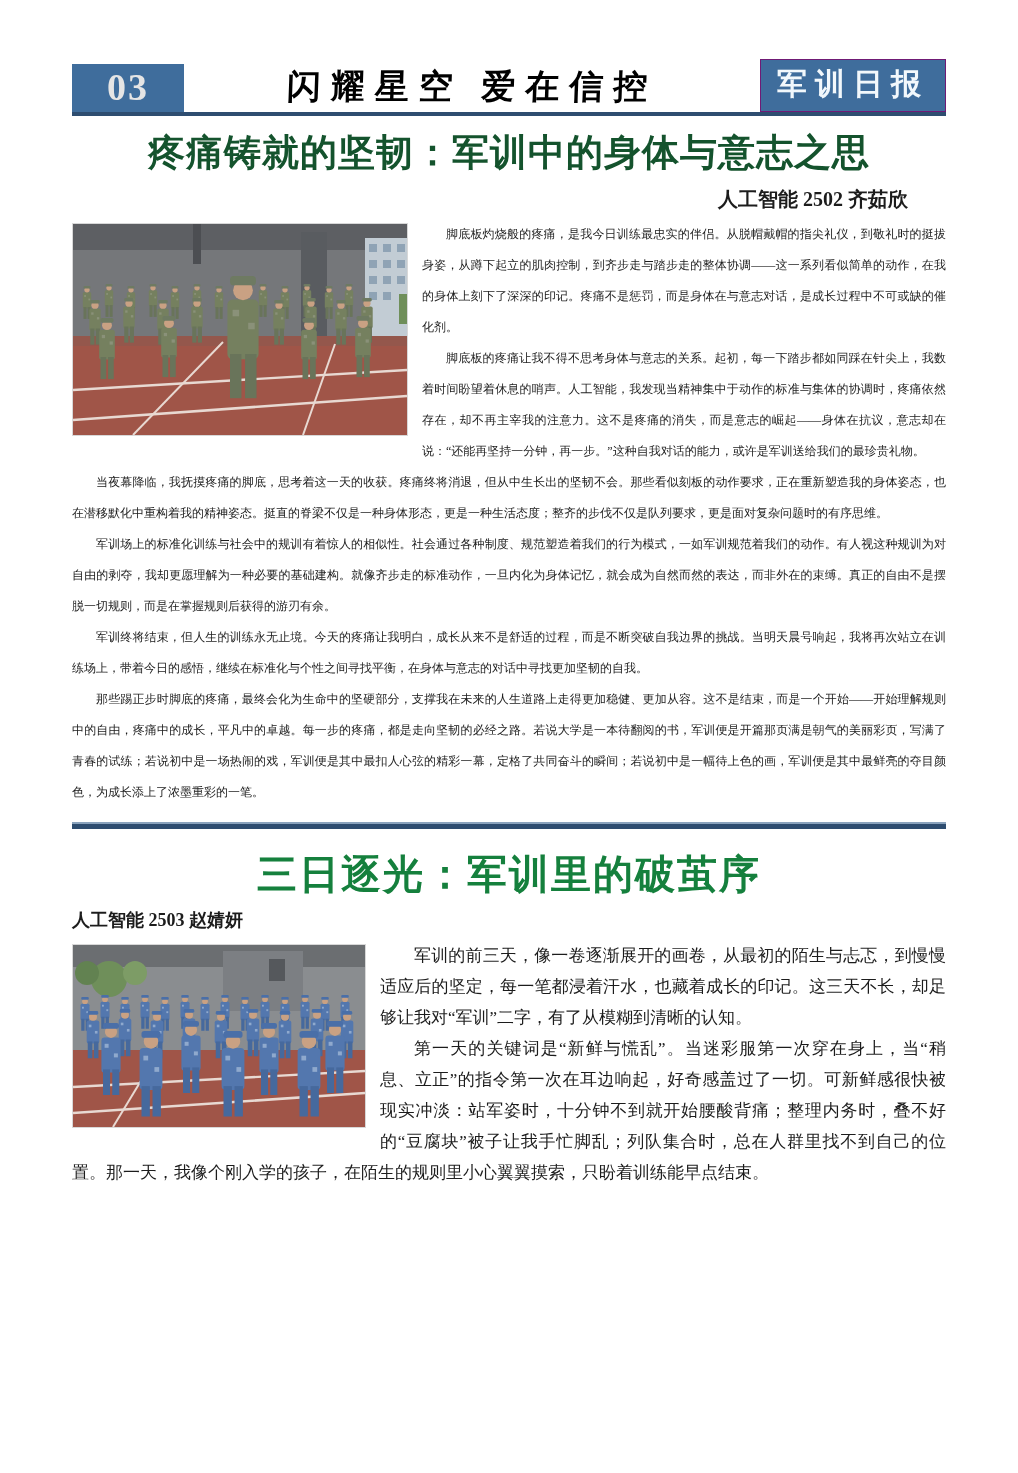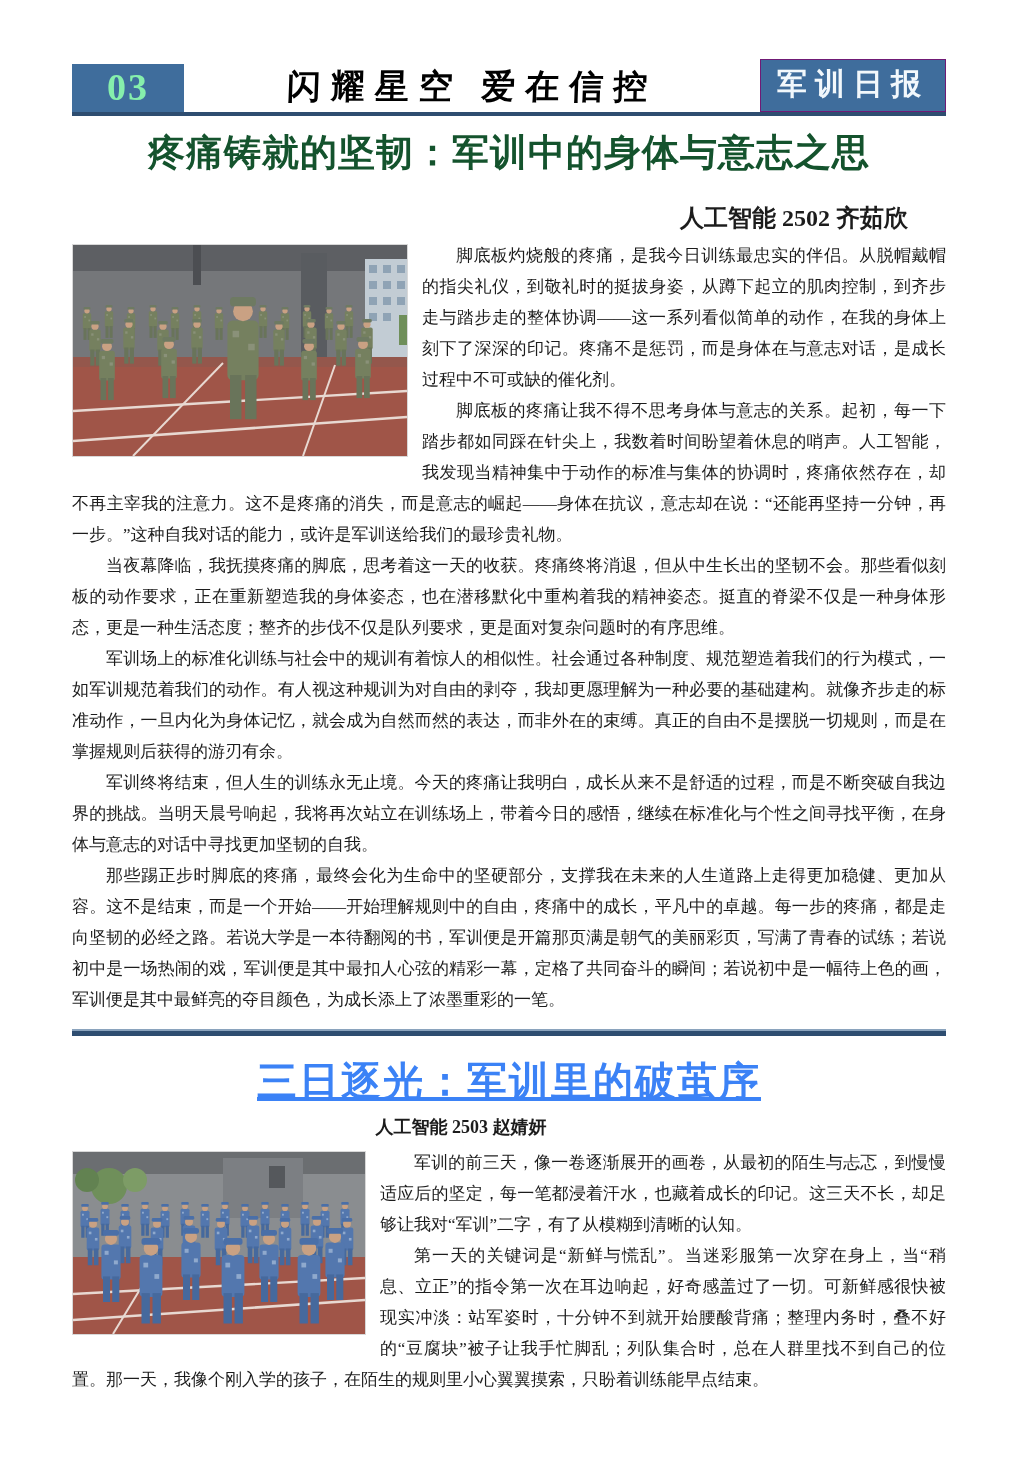--- a/index.html
+++ b/index.html
@@ -12,21 +12,21 @@
   }
   .page { padding: 64px 72px 20px 72px; width: 1018px; }
 
   
   .masthead {
     display: flex; align-items: flex-end; justify-content: space-between;
     border-bottom: 4px solid #2e4d70;
     height: 52px;
   }
   .pagenum-box {
-    background: #3f6d9c; color: #86efac;
+    background: #3f6d9c; color: #e5e5e5;
     font-size: 38px; font-weight: bold;
     width: 112px; height: 48px; line-height: 46px;
     text-align: center; letter-spacing: 2px;
   }
   .masthead-center {
     flex: 1; text-align: center;
     font-size: 34px; font-weight: 900; color: #000;
     letter-spacing: 10px; padding-bottom: 2px;
     transform: skewX(-2deg);
   }
@@ -37,45 +37,45 @@
     border: 1px solid #701a75;
   }
 
   
   .a1-title {
     margin-top: 12px;
     font-size: 37px; font-weight: bold; color: #14532d;
     text-align: center; letter-spacing: 1px; white-space: nowrap;
   }
   .byline1 {
-    text-align: right; font-size: 24px; font-weight: bold;
-    padding-right: 38px; margin-top: 24px; margin-bottom: 6px;
-  }
-  .a1-body { font-size: 17px; line-height: 31px; text-align: justify; }
+    text-align: right; font-size: 20px; font-weight: bold;
+    padding-right: 38px; margin-top: 8px; margin-bottom: 6px;
+  }
+  .a1-body { font-size: 12px; line-height: 31px; text-align: justify; }
   .a1-body p { text-indent: 2em; }
   .photo1 {
     float: left; width: 336px; height: 213px;
     margin: 4px 14px 4px 0;
     border: 1px solid #d8d8d8; background: #75777a;
   }
 
   
   .divider {
     clear: both; height: 7px; background: #2e4d70;
     border-top: 2px solid #8aa3bd;
     margin: 14px 0 10px 0;
   }
 
   
   .a2-title {
-    font-size: 40px; font-weight: bold; color: #3b82f6;
-    text-align: center; letter-spacing: 2px; margin-top: 18px; text-decoration: underline;
+    font-size: 40px; font-weight: bold; color: #15803d;
+    text-align: center; letter-spacing: 2px; margin-top: 18px;
   }
   .byline2 {
-    text-align: center; font-size: 18px; font-weight: bold;
+    text-align: left; font-size: 18px; font-weight: bold;
     padding-right: 96px; margin-top: 6px; margin-bottom: 8px;
   }
   .a2-body { font-size: 17px; line-height: 31px; text-align: justify; }
   .a2-body p { text-indent: 2em; }
   .photo2 {
     float: left; width: 294px; height: 184px;
     margin: 4px 14px 4px 0;
     border: 1px solid #d8d8d8; background: #8a8d90;
   }
   svg { display: block; }

